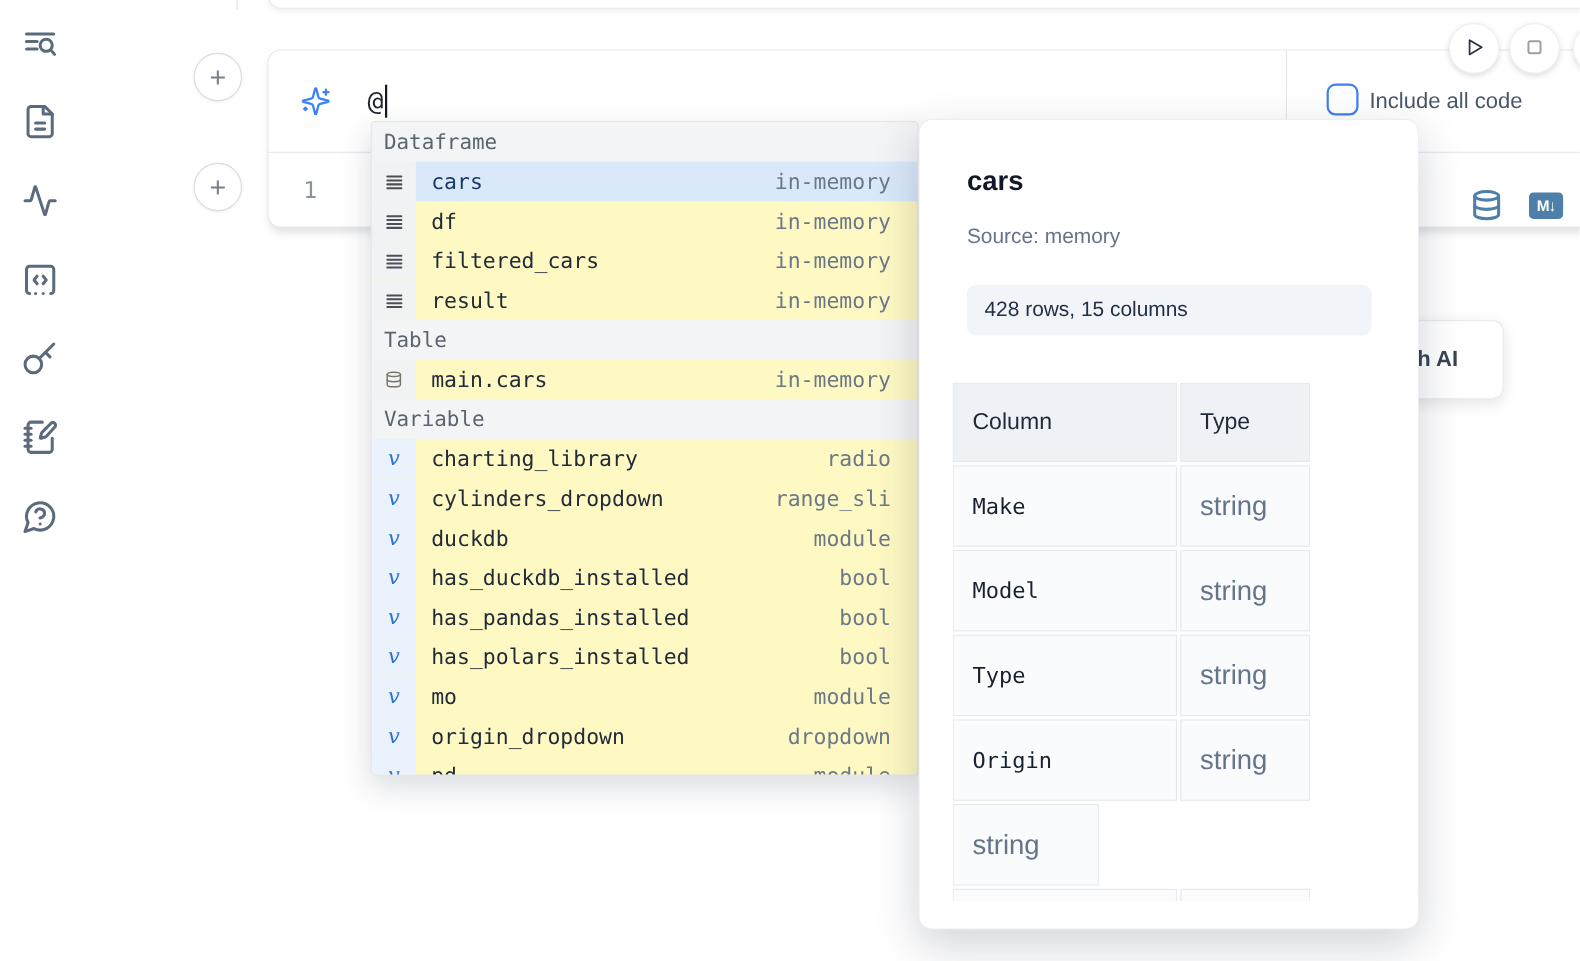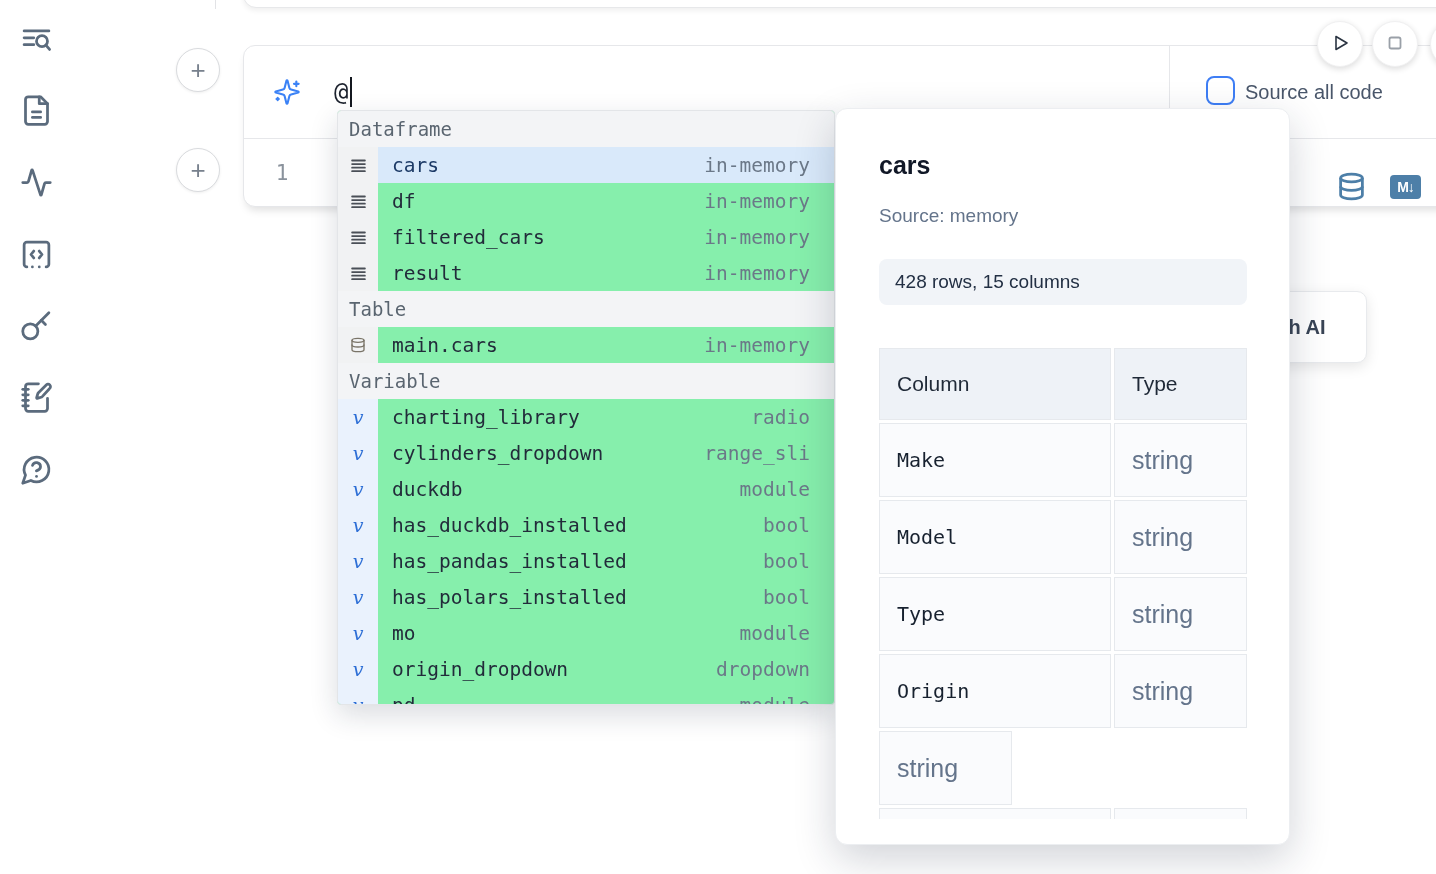--- a/index.html
+++ b/index.html
@@ -55,21 +55,21 @@
               color:#78818d; font-size:26px; font-weight:300; line-height:1;
               display:flex; align-items:center; justify-content:center; cursor:pointer; }
 
   
   .run-btn { position:absolute; top:21px; width:46px; height:46px; border-radius:50%;
              background:#fff; border:1px solid #f0f0f1; box-shadow:0 2px 6px rgba(0,0,0,.14);
              display:flex; align-items:center; justify-content:center; cursor:pointer; z-index:6; }
   .run-btn svg { width:24px; height:24px; fill:none; stroke-linejoin:round; stroke-linecap:round; }
 
   
-  .dropdown { position:absolute; left:337px; top:110px; width:498px; height:595px; background:#86efac;
+  .dropdown { position:absolute; left:337px; top:110px; width:498px; height:595px; background:#fef9c3;
               border:1px solid #e3e5e8; border-radius:4px; overflow:hidden; z-index:30;
               box-shadow:0 10px 28px rgba(25,35,60,.16); font-family:"DejaVu Sans Mono", monospace; }
   .ac-header { height:36px; background:#f3f4f6; color:#5a6570; font-size:19px;
                display:flex; align-items:center; padding-left:11px; }
   .ac-row { height:36px; display:flex; cursor:pointer; }
   .ac-gutter { width:40px; height:36px; background:#f1f2f3; display:flex; align-items:center;
                justify-content:center; flex:none; }
   .ac-gutter.var { background:#eaf2fd; }
   .ac-gutter svg { stroke-linecap:round; fill:none; }
   .v-glyph { font-family:"DejaVu Serif", serif; font-style:italic; color:#2e6fd6; font-size:19px; }
@@ -87,21 +87,21 @@
 
   
   .panel { position:absolute; left:835px; top:108px; width:455px; height:737px; background:#fff;
            border:1px solid #eceef1; border-radius:12px; z-index:40; overflow:hidden;
            box-shadow:0 14px 42px rgba(25,35,60,.20); }
   .panel-title { position:absolute; left:43px; top:42px; font-size:25px; font-weight:bold; color:#111827; }
   .panel-source { position:absolute; left:43px; top:96px; font-size:19px; color:#64748b; }
   .panel-badge { position:absolute; left:43px; top:150px; width:368px; height:46px; background:#f1f4f8;
                  border-radius:8px; display:flex; align-items:center; padding-left:16px;
                  font-size:19px; color:#233044; }
-  .schema { position:absolute; left:43px; top:239px; width:368px; height:471px; overflow:hidden; }
+  .schema { position:absolute; left:30px; top:239px; width:325px; height:471px; overflow:hidden; }
   .schema-row { display:flex; gap:3px; margin-bottom:3px; }
   .schema-cell { border:1px solid #e6e9ed; background:#fafbfd; padding-left:17px; display:flex; align-items:center; }
   .schema-cell.c1 { width:232px; }
   .schema-cell.c2 { width:133px; }
   .schema-row.head .schema-cell { height:72px; background:#eef2f7; font-size:21px; color:#1f2937; }
   .schema-row.body .schema-cell { height:74px; }
   .schema-row.body .c1 { font-family:"DejaVu Sans Mono", monospace; font-size:20px; color:#17212f;text-align:right; }
   .schema-row.body .c2 { font-size:25px; color:#64748b; }
 </style>
 </head>
@@ -211,21 +211,21 @@
           <path d="M4 17v2"></path>
           <path d="M5 18H3"></path>
         </svg>
     </span>
     <div class="prompt-input mono">
       <span>@</span>
       <span class="caret"></span>
     </div>
     <div class="prompt-vdiv"></div>
     <button class="checkbox"></button>
-    <div class="checkbox-label">Source all code</div>
+    <div class="checkbox-label">Include all code</div>
   </div>
   <div class="cell-hdiv"></div>
   <div class="code-row">
     <div class="line-no mono">1</div>
     <div class="code-area"></div>
     <button class="cell-tool db-tool">
       <span>
         <svg viewBox="0 0 24 24">
             <ellipse cx="12" cy="5" rx="9" ry="3.2"></ellipse>
             <path d="M3 5v14c0 1.77 4.03 3.2 9 3.2s9-1.43 9-3.2V5"></path>

